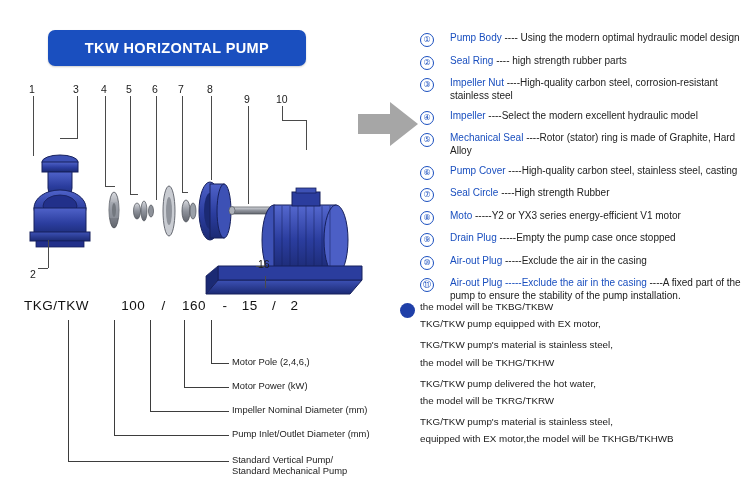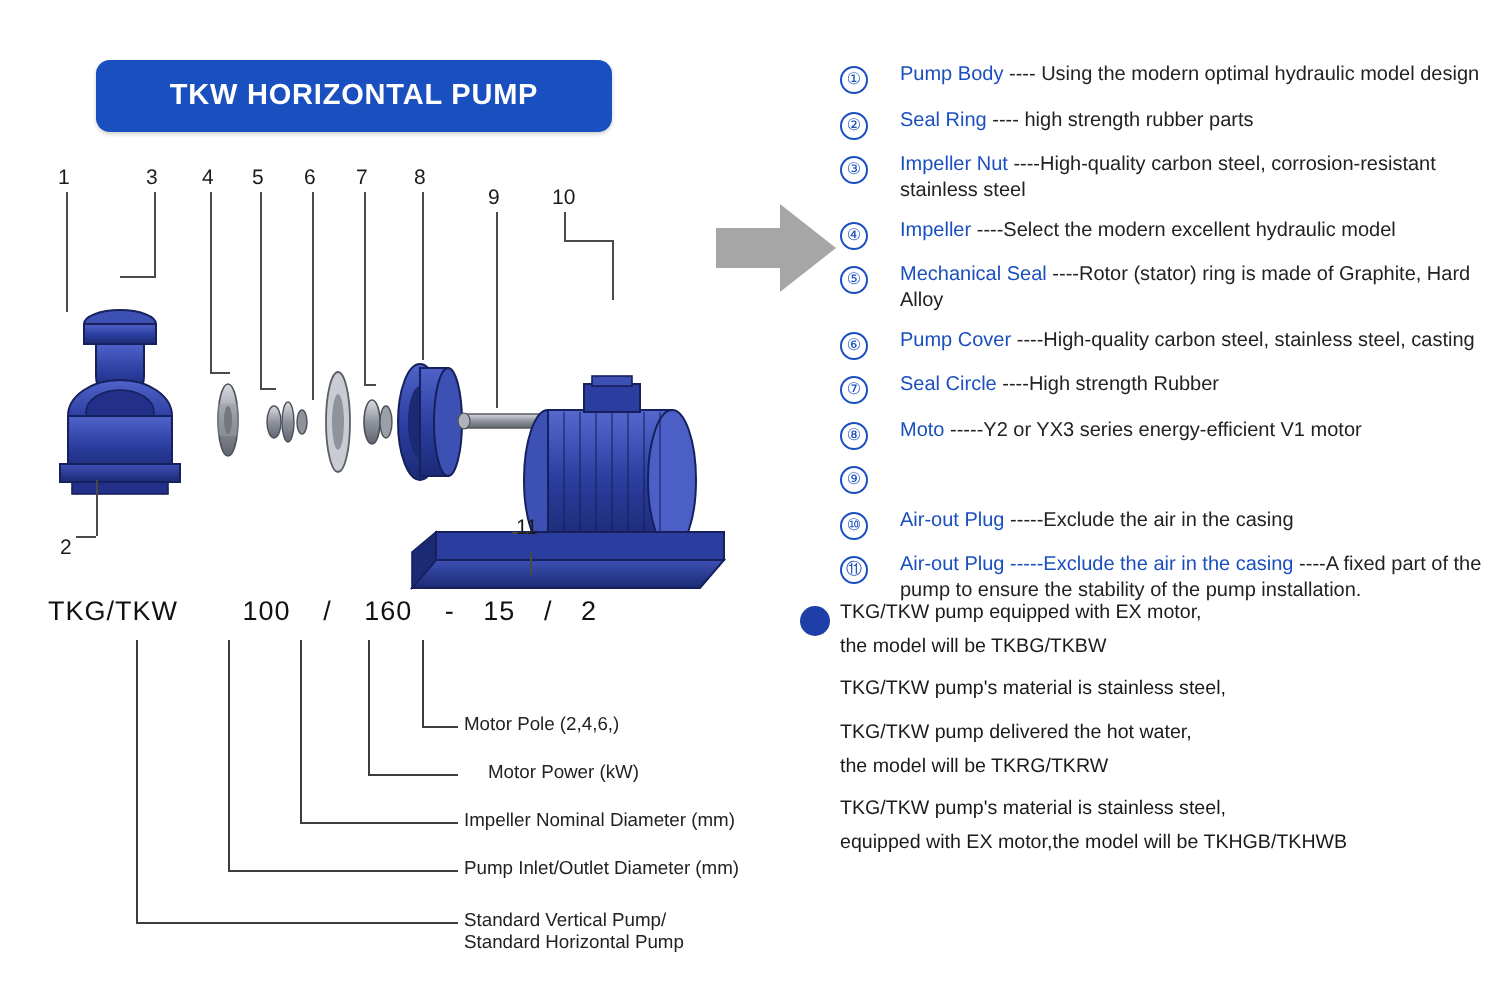--- a/index.html
+++ b/index.html
@@ -205,21 +205,21 @@
     <span class="callout-num" style="left:19px;top:3px;">1</span>
     <span class="callout-num" style="left:20px;top:188px;">2</span>
     <span class="callout-num" style="left:63px;top:3px;">3</span>
     <span class="callout-num" style="left:91px;top:3px;">4</span>
     <span class="callout-num" style="left:116px;top:3px;">5</span>
     <span class="callout-num" style="left:142px;top:3px;">6</span>
     <span class="callout-num" style="left:168px;top:3px;">7</span>
     <span class="callout-num" style="left:197px;top:3px;">8</span>
     <span class="callout-num" style="left:234px;top:13px;">9</span>
     <span class="callout-num" style="left:266px;top:13px;">10</span>
-    <span class="callout-num" style="left:248px;top:178px;">11</span>
+    <span class="callout-num" style="left:248px;top:178px;">16</span>
   </div>
 
   <div class="big-arrow">
     <svg width="62" height="48" viewBox="0 0 62 48">
       <polygon points="0,14 32,14 32,2 60,24 32,46 32,34 0,34" fill="#a6a6a6"></polygon>
     </svg>
   </div>
 
   <div class="features">
 
@@ -282,20 +282,24 @@
     <div class="feat">
       <div class="circnum">⑧</div>
       <div class="ftext">
         <span class="fname">Moto</span>
         <span>-----Y2 or YX3 series energy-efficient V1 motor</span>
       </div>
     </div>
 
     <div class="feat">
       <div class="circnum">⑨</div>
+      <div class="ftext">
+        <span class="fname">Drain Plug</span>
+        <span>-----Empty the pump case once stopped</span>
+      </div>
     </div>
 
     <div class="feat">
       <div class="circnum">⑩</div>
       <div class="ftext">
         <span class="fname">Air-out Plug</span>
         <span>-----Exclude the air in the casing</span>
       </div>
     </div>
 
@@ -330,33 +334,34 @@
     <div class="mline v" style="left:134px;top:22px;height:91px;"></div>
     <div class="mline h" style="left:134px;top:113px;width:79px;"></div>
 
     <div class="mline v" style="left:98px;top:22px;height:115px;"></div>
     <div class="mline h" style="left:98px;top:137px;width:115px;"></div>
 
     <div class="mline v" style="left:52px;top:22px;height:141px;"></div>
     <div class="mline h" style="left:52px;top:163px;width:161px;"></div>
 
     <span class="mlabel" style="left:216px;top:58px;">Motor Pole (2,4,6,)</span>
-    <span class="mlabel" style="left:228px;top:82px;text-align:center;">Motor Power  (kW)</span>
+    <span class="mlabel" style="left:216px;top:82px;text-align:center;">Motor Power  (kW)</span>
     <span class="mlabel" style="left:216px;top:106px;">Impeller Nominal Diameter (mm)</span>
     <span class="mlabel" style="left:216px;top:130px;">Pump Inlet/Outlet Diameter (mm)</span>
     <span class="mlabel" style="left:216px;top:156px;">Standard Vertical Pump/</span>
-    <span class="mlabel" style="left:216px;top:167px;">Standard  Horizontal Pump</span>
+    <span class="mlabel" style="left:216px;top:167px;">Standard  Mechanical Pump</span>
   </div>
 
   <div class="notes">
     <div class="bluedot"></div>
+    <div class="nrow">the model will be TKBG/TKBW</div>
     <div class="nrow">TKG/TKW pump equipped with EX motor,</div>
-    <div class="nrow">the model will be TKBG/TKBW</div>
     <div class="gap"></div>
     <div class="nrow">TKG/TKW pump's material is stainless steel,</div>
+    <div class="nrow">the model will be TKHG/TKHW</div>
     <div class="gap"></div>
     <div class="nrow">TKG/TKW pump delivered the hot water,</div>
     <div class="nrow">the model will be TKRG/TKRW</div>
     <div class="gap"></div>
     <div class="nrow">TKG/TKW pump's material is stainless steel,</div>
     <div class="nrow">equipped with EX motor,the model will be TKHGB/TKHWB</div>
   </div>
 
 </div>
 

